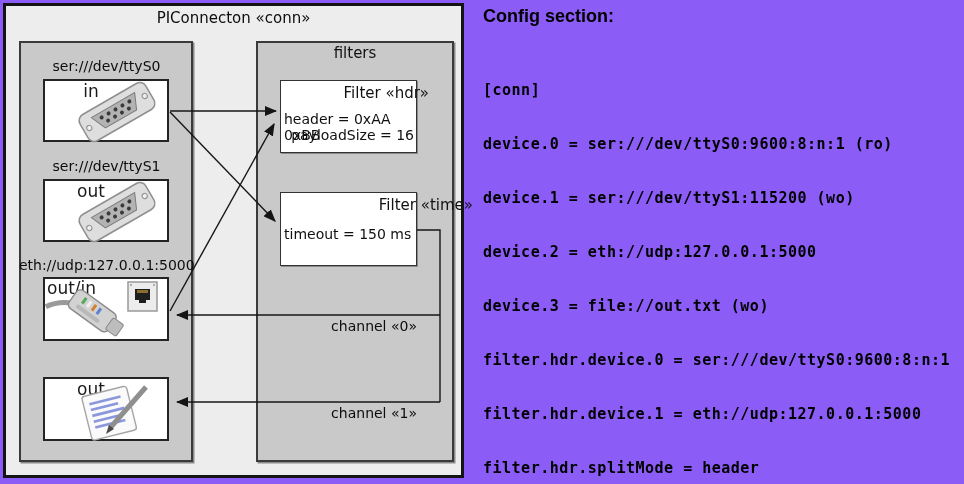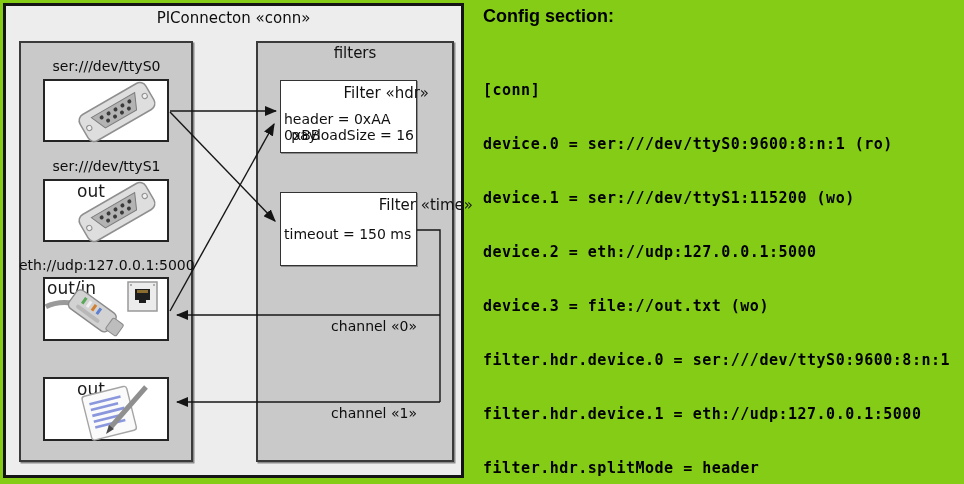--- a/index.html
+++ b/index.html
@@ -1,16 +1,16 @@
 <!DOCTYPE html>
 <html><head>
 <meta charset="utf-8">
 <style>
   html,body{margin:0;padding:0;background:#fff;}
-  #canvas{position:relative;width:964px;height:484px;background:#84cc16;overflow:hidden;
+  #canvas{position:relative;width:964px;height:484px;background:#8b5cf6;overflow:hidden;
           font-family:"DejaVu Sans","Liberation Sans",sans-serif;color:#111;}
   .abs{position:absolute;box-sizing:border-box;}
   #outer-box{left:3px;top:3px;width:461px;height:475px;border:3px solid #141414;background:#ededed;}
   .diagram-title{left:3px;top:9px;width:461px;text-align:center;font-size:15px;color:#0c0c0c;}
   .panel{background:#c9c9c9;border:2px solid #3a3a3a;box-shadow:1.5px 1.5px 0 #8a8a8a;}
   #devices-panel{left:19px;top:41px;width:174px;height:421px;}
   #filters-panel{left:256px;top:41px;width:198px;height:421px;}
   .filters-title{left:256px;top:44px;width:198px;text-align:center;font-size:15px;}
   .dev-label{left:19px;width:175px;text-align:center;font-size:14px;color:#0d0d0d;}
   .dev-box{left:43px;width:126px;background:#ffffff;border:2px solid #242424;}
@@ -34,20 +34,21 @@
 
 <div id="canvas">
 
   <div id="outer-box" class="abs"></div>
   <div class="abs diagram-title">PIConnecton «conn»</div>
 
   <div id="devices-panel" class="abs panel"></div>
 
   <div class="abs dev-label" style="top:58px;">ser:///dev/ttyS0</div>
   <div class="abs dev-box" style="top:79px;height:63px;"></div>
+  <div class="abs mode mode-center" style="top:81px;">in</div>
   <svg class="icon-svg" style="left:70px;top:86px;" width="95" height="52" viewBox="0 0 95 52">
     <g transform="rotate(-30 47 26)">
       <rect x="9" y="11" width="76" height="30" rx="7" fill="#dedede" stroke="#8f8f8f" stroke-width="1.5"></rect>
       <path d="M22,18 L72,18 L65,34 L29,34 Z" fill="#b3b3b3" stroke="#7c7c7c"></path>
       <circle cx="31" cy="23" r="2" fill="#3a3a3a"></circle>
         <circle cx="39" cy="23" r="2" fill="#3a3a3a"></circle>
       <circle cx="47" cy="23" r="2" fill="#3a3a3a"></circle>
         <circle cx="55" cy="23" r="2" fill="#3a3a3a"></circle>
       <circle cx="63" cy="23" r="2" fill="#3a3a3a"></circle>
       <circle cx="35" cy="29" r="2" fill="#3a3a3a"></circle>

